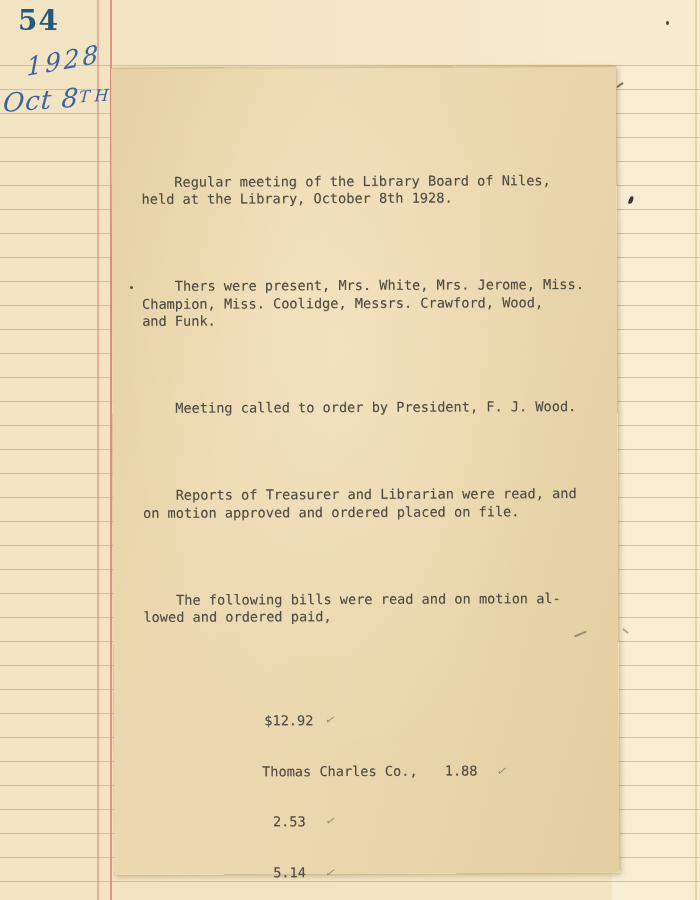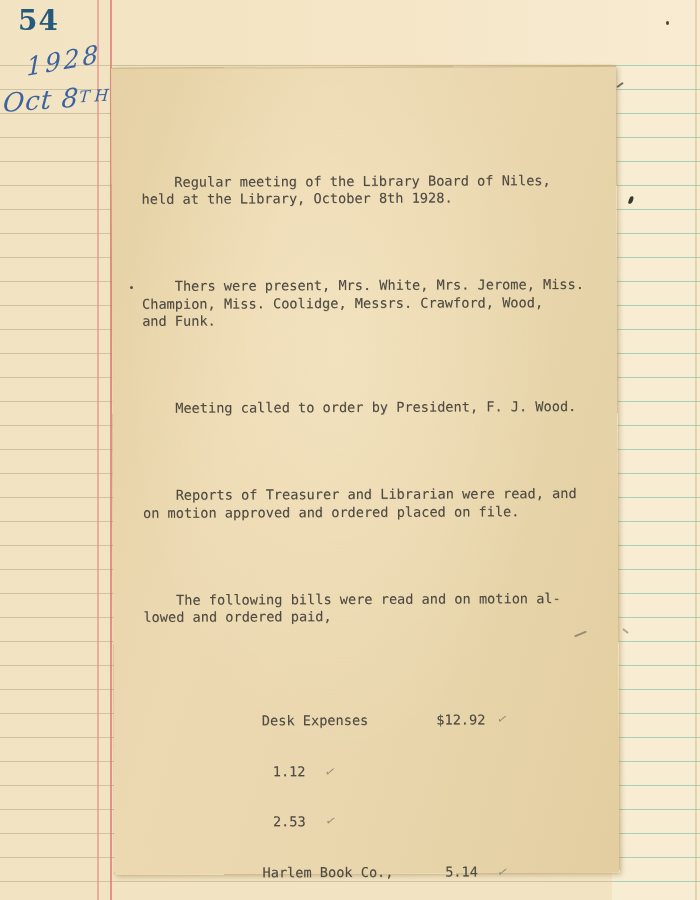--- a/index.html
+++ b/index.html
@@ -126,37 +126,36 @@
 
       <div class="para">    Reports of Treasurer and Librarian were read, and
 on motion approved and ordered placed on file.</div>
 
       <div class="para tight">    The following bills were read and on motion al-
 lowed and ordered paid,</div>
 
       <div class="bills">
         <div class="bill-row">
           <span class="bill-prefix"></span>
-          <span class="bill-name">Desk Expenses</span>
           <span class="bill-amount">$12.92</span>
           <span class="bill-check">✓</span>
         </div>
         <div class="bill-row">
           <span class="bill-prefix"></span>
-          <span class="bill-amount">1.12</span>
+          <span class="bill-name">Thomas Charles Co.,</span>
+          <span class="bill-amount">1.88</span>
           <span class="bill-check">✓</span>
         </div>
         <div class="bill-row">
           <span class="bill-prefix"></span>
           <span class="bill-amount">2.53</span>
           <span class="bill-check">✓</span>
         </div>
         <div class="bill-row">
           <span class="bill-prefix"></span>
-          <span class="bill-name">Harlem Book Co.,</span>
           <span class="bill-amount">5.14</span>
           <span class="bill-check">✓</span>
         </div>
         
         
         
         
       </div>
 
       

